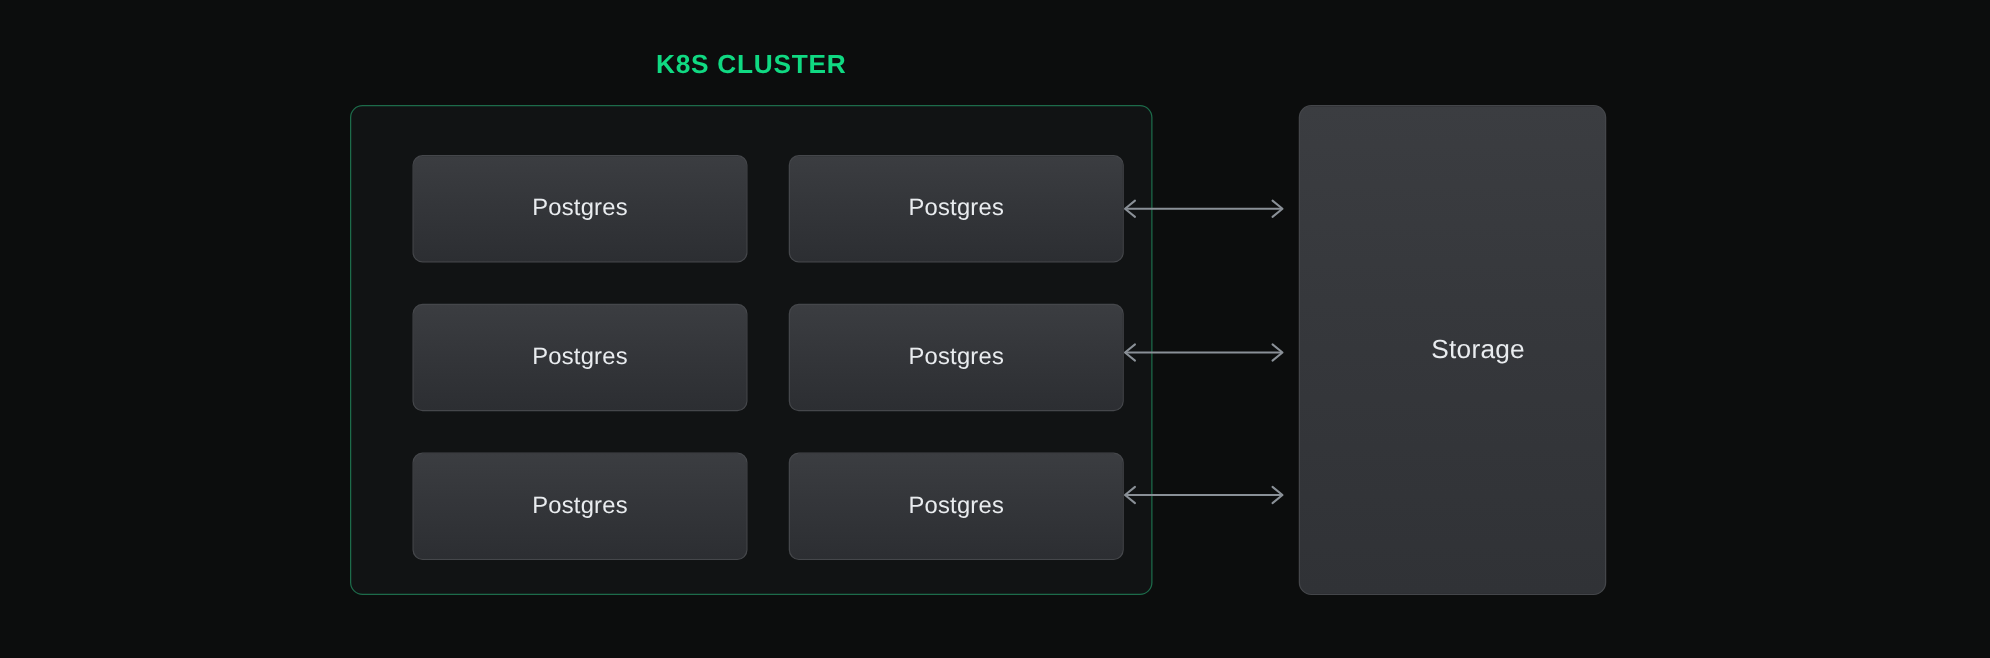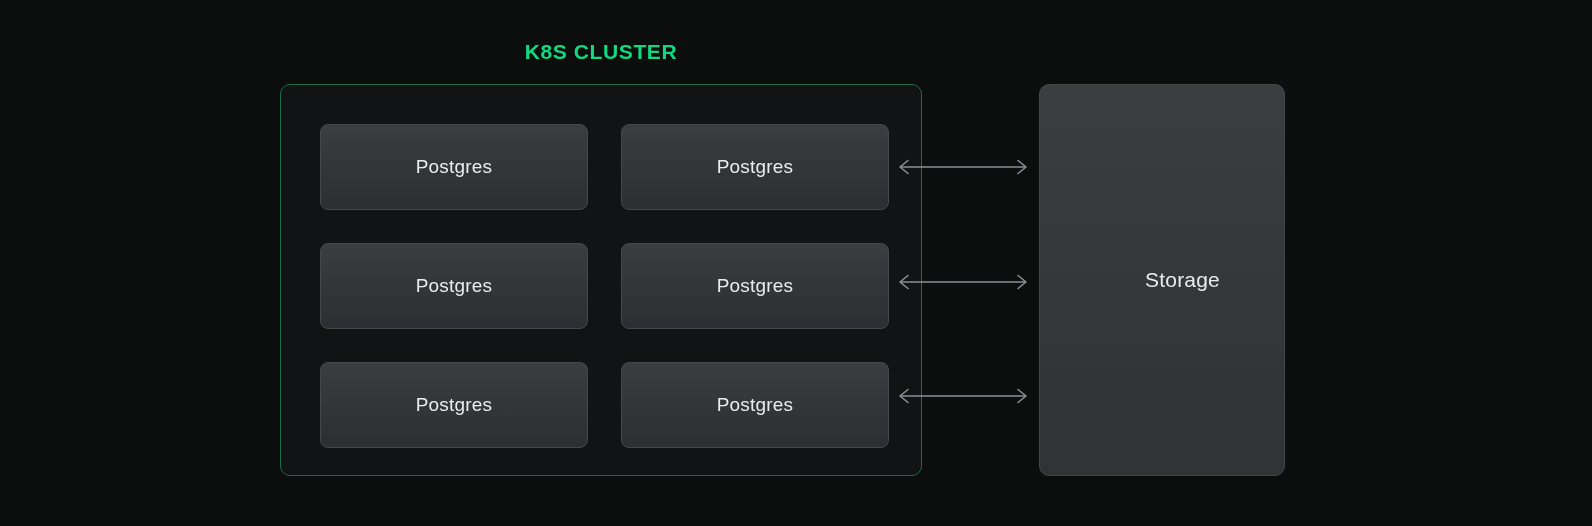--- a/index.html
+++ b/index.html
@@ -39,21 +39,21 @@
     height: 392px;
     box-sizing: border-box;
     background: #111314;
     border: 1px solid #1d6b4a;
     border-radius: 10px;
   }
 
   
   #postgres-grid {
     position: absolute;
-    left: 39px;
+    left: 49px;
     top: 39px;
     width: 565px;
     display: grid;
     grid-template-columns: 268px 268px;
     grid-column-gap: 29px;
     grid-row-gap: 28px;
     gap: 33px;
   }
   .postgres-node {
     height: 86px;

